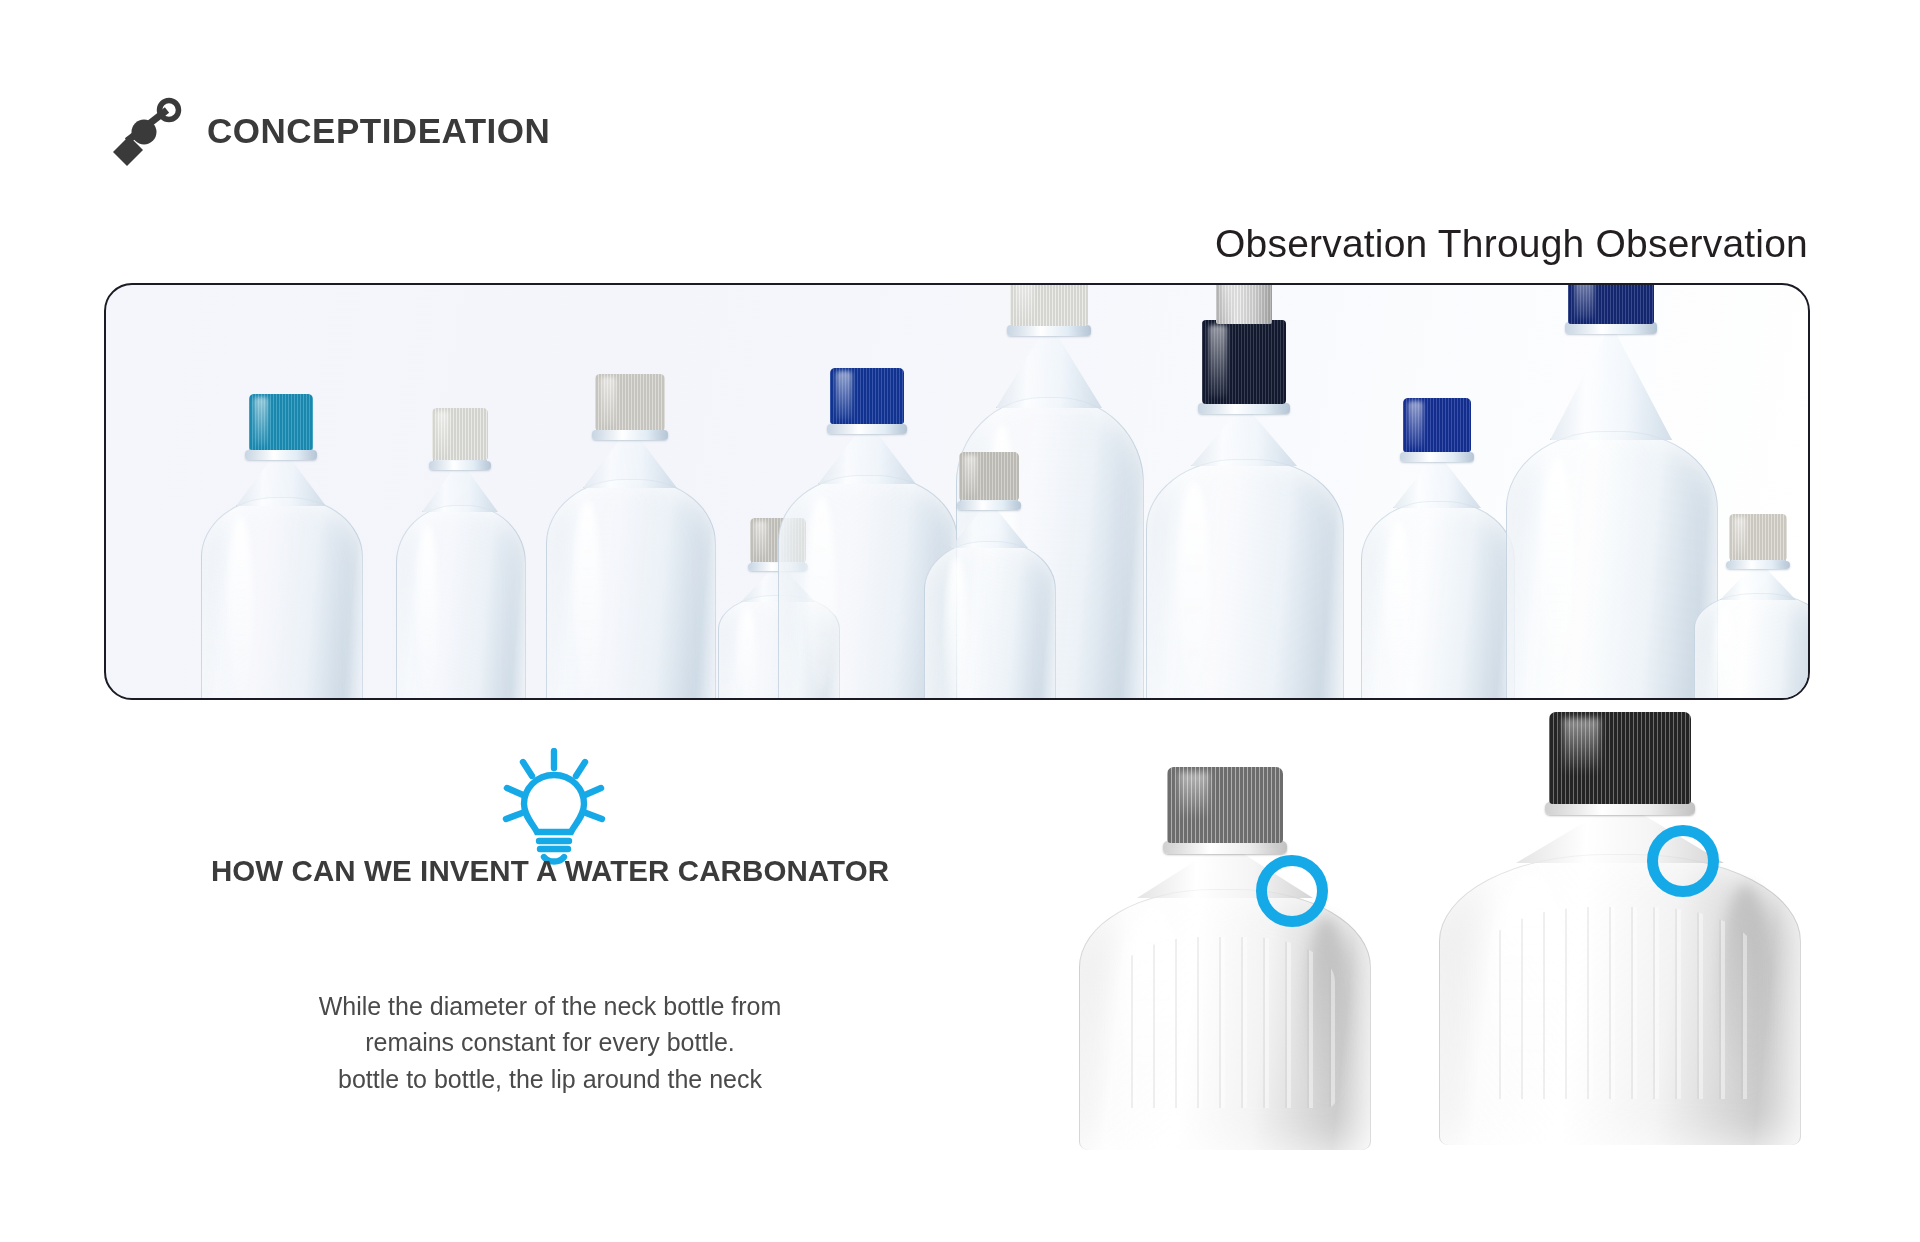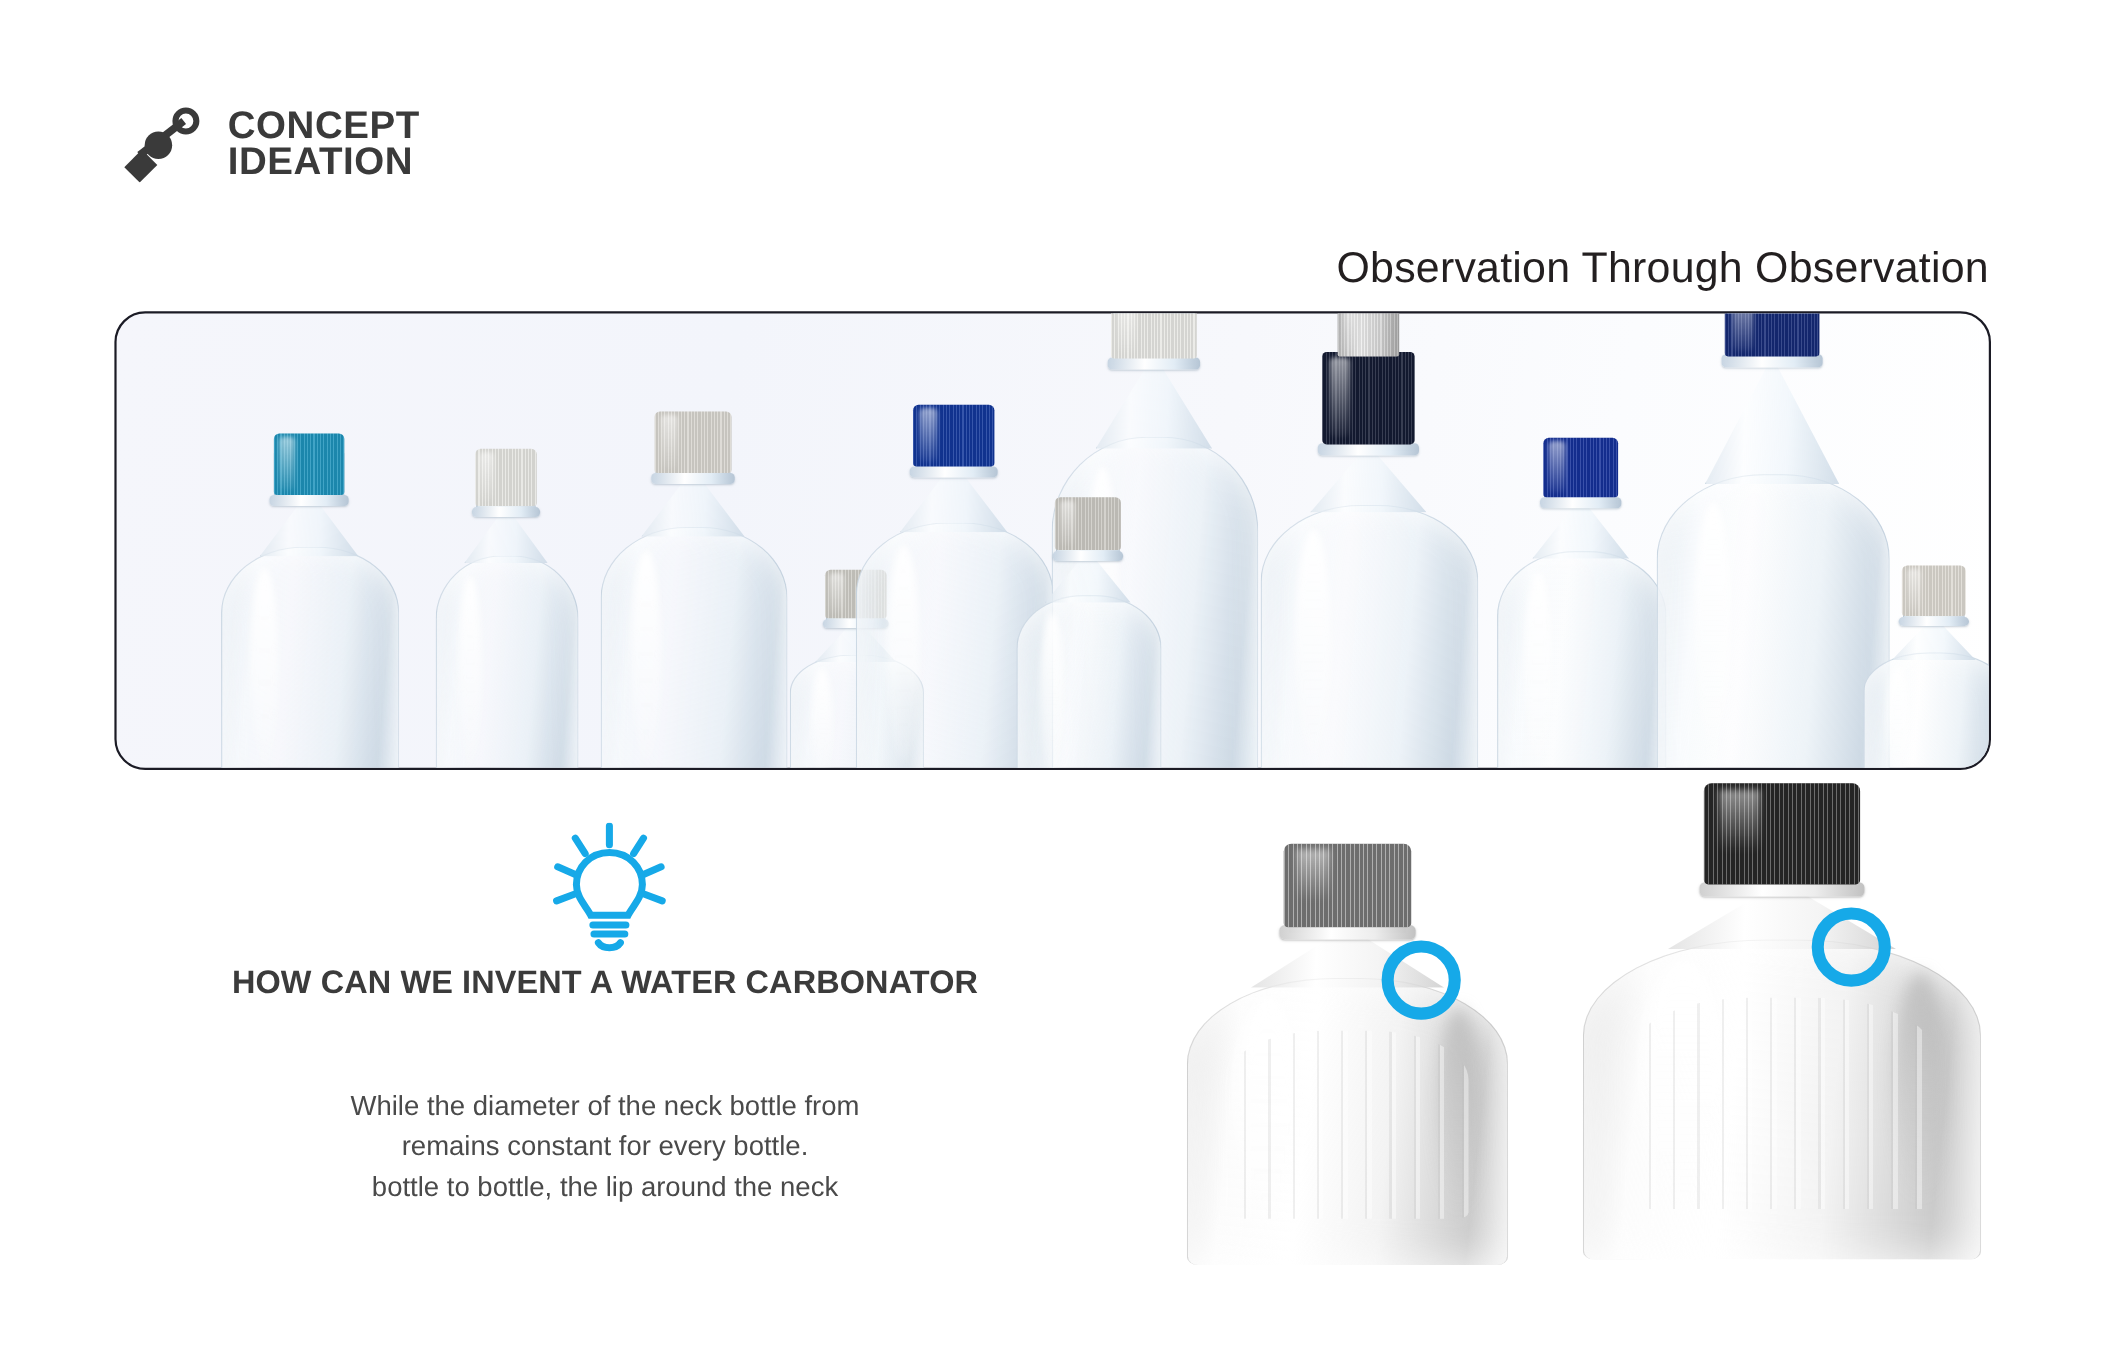--- a/index.html
+++ b/index.html
@@ -22,21 +22,21 @@
     position: absolute;
     left: 103px;
     top: 96px;
     display: flex;
     align-items: center;
     gap: 18px;
   }
   #logo-mark { width: 86px; height: 70px; display:block; flex:0 0 auto; }
   #logo-wordmark {
     display: flex;
-    flex-direction: column;
+    flex-direction: row;
     line-height: 0.93;
   }
   #logo-wordmark span {
     font-family: "Liberation Sans", sans-serif;
     font-size: 35px;
     font-weight: 700;
     letter-spacing: 0.5px;
     color: #3a3a3a;
     white-space: nowrap;
   }
@@ -161,21 +161,21 @@
     border-radius: 4px;
     background: linear-gradient(180deg, rgba(255,255,255,.55), rgba(255,255,255,.05));
     filter: blur(2px);
   }
 
   
   #idea-icon { position: absolute; left: 500px; top: 748px; width: 108px; height: 118px; }
   #headline {
     position: absolute;
     left: 150px;
-    top: 875px;
+    top: 852px;
     width: 800px;
     text-align: center;
     font-size: 29.5px;
     font-weight: 700;
     line-height: 1.32;
     letter-spacing: 0.1px;
     color: #3b3b3b;
   }
   #headline span { display: block; }
   #subcopy {

